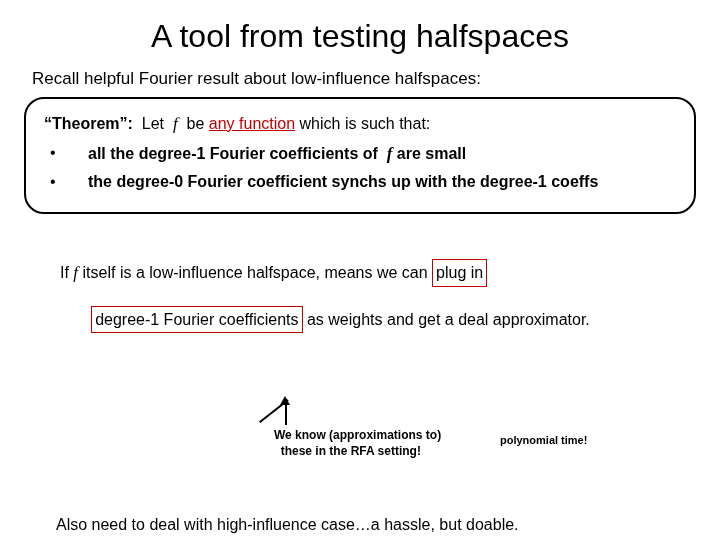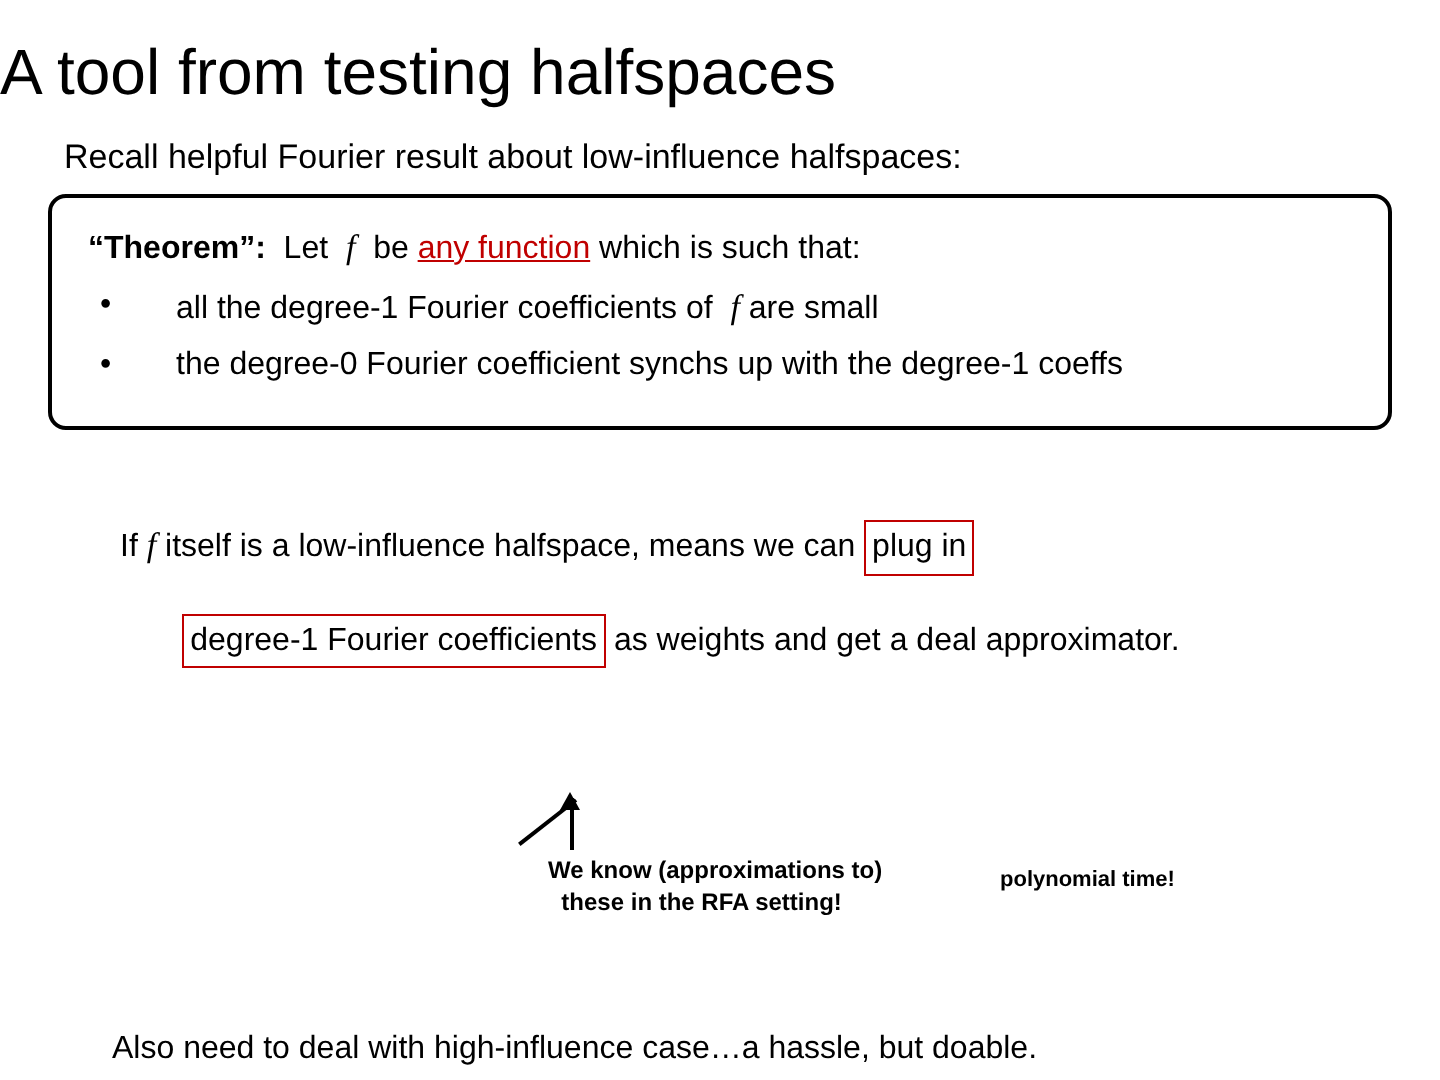--- a/index.html
+++ b/index.html
@@ -7,41 +7,42 @@
     width: 720px;
     height: 540px;
     background: #fff;
     font-family: Arial, Helvetica, sans-serif;
     color: #000;
     position: relative;
     overflow: hidden;
   }
   .title {
     font-size: 32px;
+    text-align: center;
     padding-top: 18px;
     padding-bottom: 14px;
     font-weight: 400;
   }
   .recall {
     font-size: 17px;
     margin-left: 32px;
     margin-bottom: 8px;
   }
   .theorem-box {
     border: 2px solid #000;
-    border-radius: 9px;
+    border-radius: 20px;
     margin: 0 24px 0 24px;
     padding: 12px 20px 14px 18px;
     font-size: 16px;
     line-height: 1.5;
   }
   .theorem-line { margin-bottom: 4px; }
   .bullet-row { display: flex; margin-bottom: 4px; }
   .bullet-dot { width: 44px; padding-left: 6px; }
-  .bullet-text { flex: 1; }
+  .bullet-text { flex: 1; font-weight: bold; }
   .math-f { font-family: 'Times New Roman', serif; font-style: italic; font-size: 17px; }
   .red { color: #c00000; }
   .underline { text-decoration: underline; text-decoration-color: #c00000; }
   .formula {
     font-family: 'Times New Roman', serif;
     font-size: 16px;
     color: #c00000;
   }
   .section-if {
     font-size: 16px;

